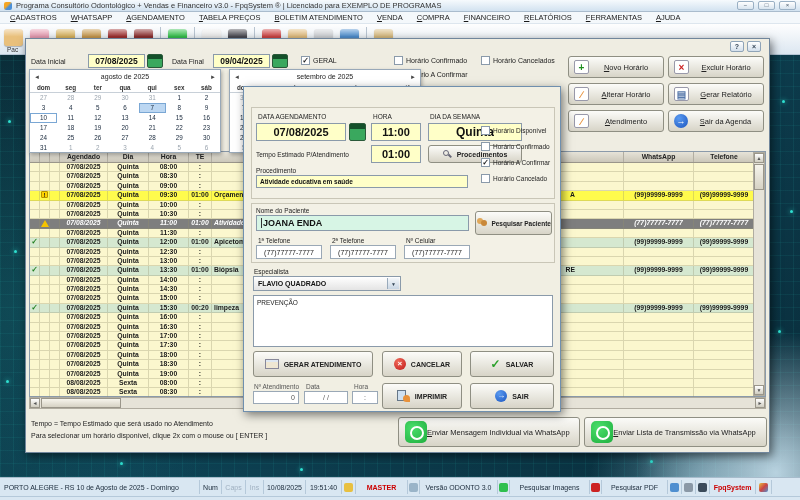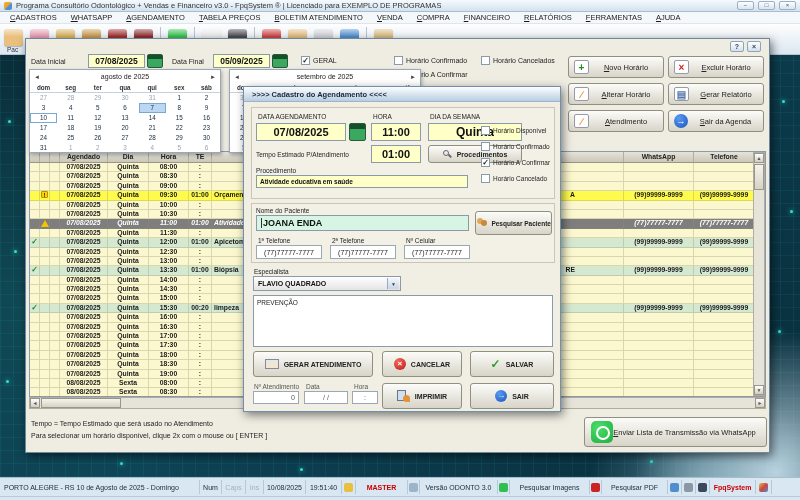--- a/index.html
+++ b/index.html
@@ -166,21 +166,21 @@
   </div>
 
   <div id="main-window" class="abs">
     <span class="mw-btn" style="left:704px">?</span>
     <span class="mw-btn" style="left:721px">×</span>
 
     <span class="lbl" style="left:5px;top:19px">Data Inicial</span>
     <div class="field" style="left:62px;top:15px;width:57px;height:14px">07/08/2025</div>
     <div class="calbtn" style="left:121px;top:15px;width:16px;height:14px"></div>
     <span class="lbl" style="left:146px;top:19px">Data Final</span>
-    <div class="field" style="left:187px;top:15px;width:57px;height:14px">05/09/2025</div>
+    <div class="field" style="left:187px;top:15px;width:57px;height:14px">09/04/2025</div>
     <div class="calbtn" style="left:246px;top:15px;width:16px;height:14px"></div>
 
     <div id="grid">
       <div id="thead">
           <span class="th" style="width: 10px;"></span>
           <span class="th" style="width: 10px;"></span>
           <span class="th" style="width: 10px;"></span>
           <span class="th" style="width: 48px;">Agendado</span>
           <span class="th" style="width: 41px;">Dia</span>
           <span class="th" style="width: 40px;">Hora</span>
@@ -525,20 +525,24 @@
     </div>
     <div class="sb" style="left:3px;top:358px;width:737px;height:12px">
       <div class="sb-btn" style="left:0;top:0;width:10px;height:10px">◄</div>
       <div class="sb-thumb" style="left:11px;top:0;width:80px;height:10px"></div>
       <div class="sb-btn" style="right:0;top:0;width:10px;height:10px">►</div>
     </div>
 
     <span class="ftr" style="left:5px;top:381px">Tempo = Tempo Estimado que será usado no Atendimento</span>
     <span class="ftr" style="left:5px;top:393px">Para selecionar um horário disponível, clique 2x com o mouse ou [ ENTER ]</span>
 
+    <div class="wa-btn" style="left:372px;top:378px;width:182px;height:30px">
+      <span class="wa-ico"></span>
+      <span class="cap" id="wa1-cap"><span class="ul">E</span>nviar Mensagem Individual via WhatsApp</span>
+    </div>
     <div class="wa-btn" style="left:558px;top:378px;width:183px;height:30px">
       <span class="wa-ico"></span>
       <span class="cap" id="wa2-cap"><span class="ul">E</span>nviar Lista de Transmissão via WhatsApp</span>
     </div>
   <div class="cbx" style="left: 275px; top: 17px;">
         <span class="cb-box">✓</span>
         <span>GERAL</span>
       </div>
       <div class="cbx" style="left: 368px; top: 17px;">
         <span class="cb-box"></span>
@@ -692,23 +696,20 @@
           <span class="cal-cell muted">7</span>
           <span class="cal-cell muted">8</span>
           <span class="cal-cell muted">9</span>
           <span class="cal-cell muted">10</span>
           <span class="cal-cell muted">11</span>
         </div>
       </div>
     </div>
 
   <div id="modal" class="abs">
-    <div id="modal-titlebar" class="abs">
-      <span>&gt;&gt;&gt;&gt;   Cadastro do Agendamento   &lt;&lt;&lt;&lt;</span>
-    </div>
     <div class="grp" style="left:7px;top:20px;width:304px;height:92px"></div>
     <span class="mlbl" style="left:14px;top:26px">DATA AGENDAMENTO</span>
     <span class="mlbl" style="left:129px;top:26px">HORA</span>
     <span class="mlbl" style="left:186px;top:26px">DIA DA SEMANA</span>
     <div class="mfield" style="left:12px;top:36px;width:90px;height:18px;font-size:11px">07/08/2025</div>
     <div class="calbtn" style="left:105px;top:36px;width:17px;height:18px"></div>
     <div class="mfield" style="left:127px;top:36px;width:50px;height:18px;font-size:11px">11:00</div>
     <div class="mfield" style="left:184px;top:36px;width:94px;height:18px;font-size:12px">Quinta</div>
     <span class="mlbl" style="left:12px;top:64px">Tempo Estimado P/Atendimento</span>
     <div class="mfield" style="left:127px;top:58px;width:50px;height:18px;font-size:11px">01:00</div>

